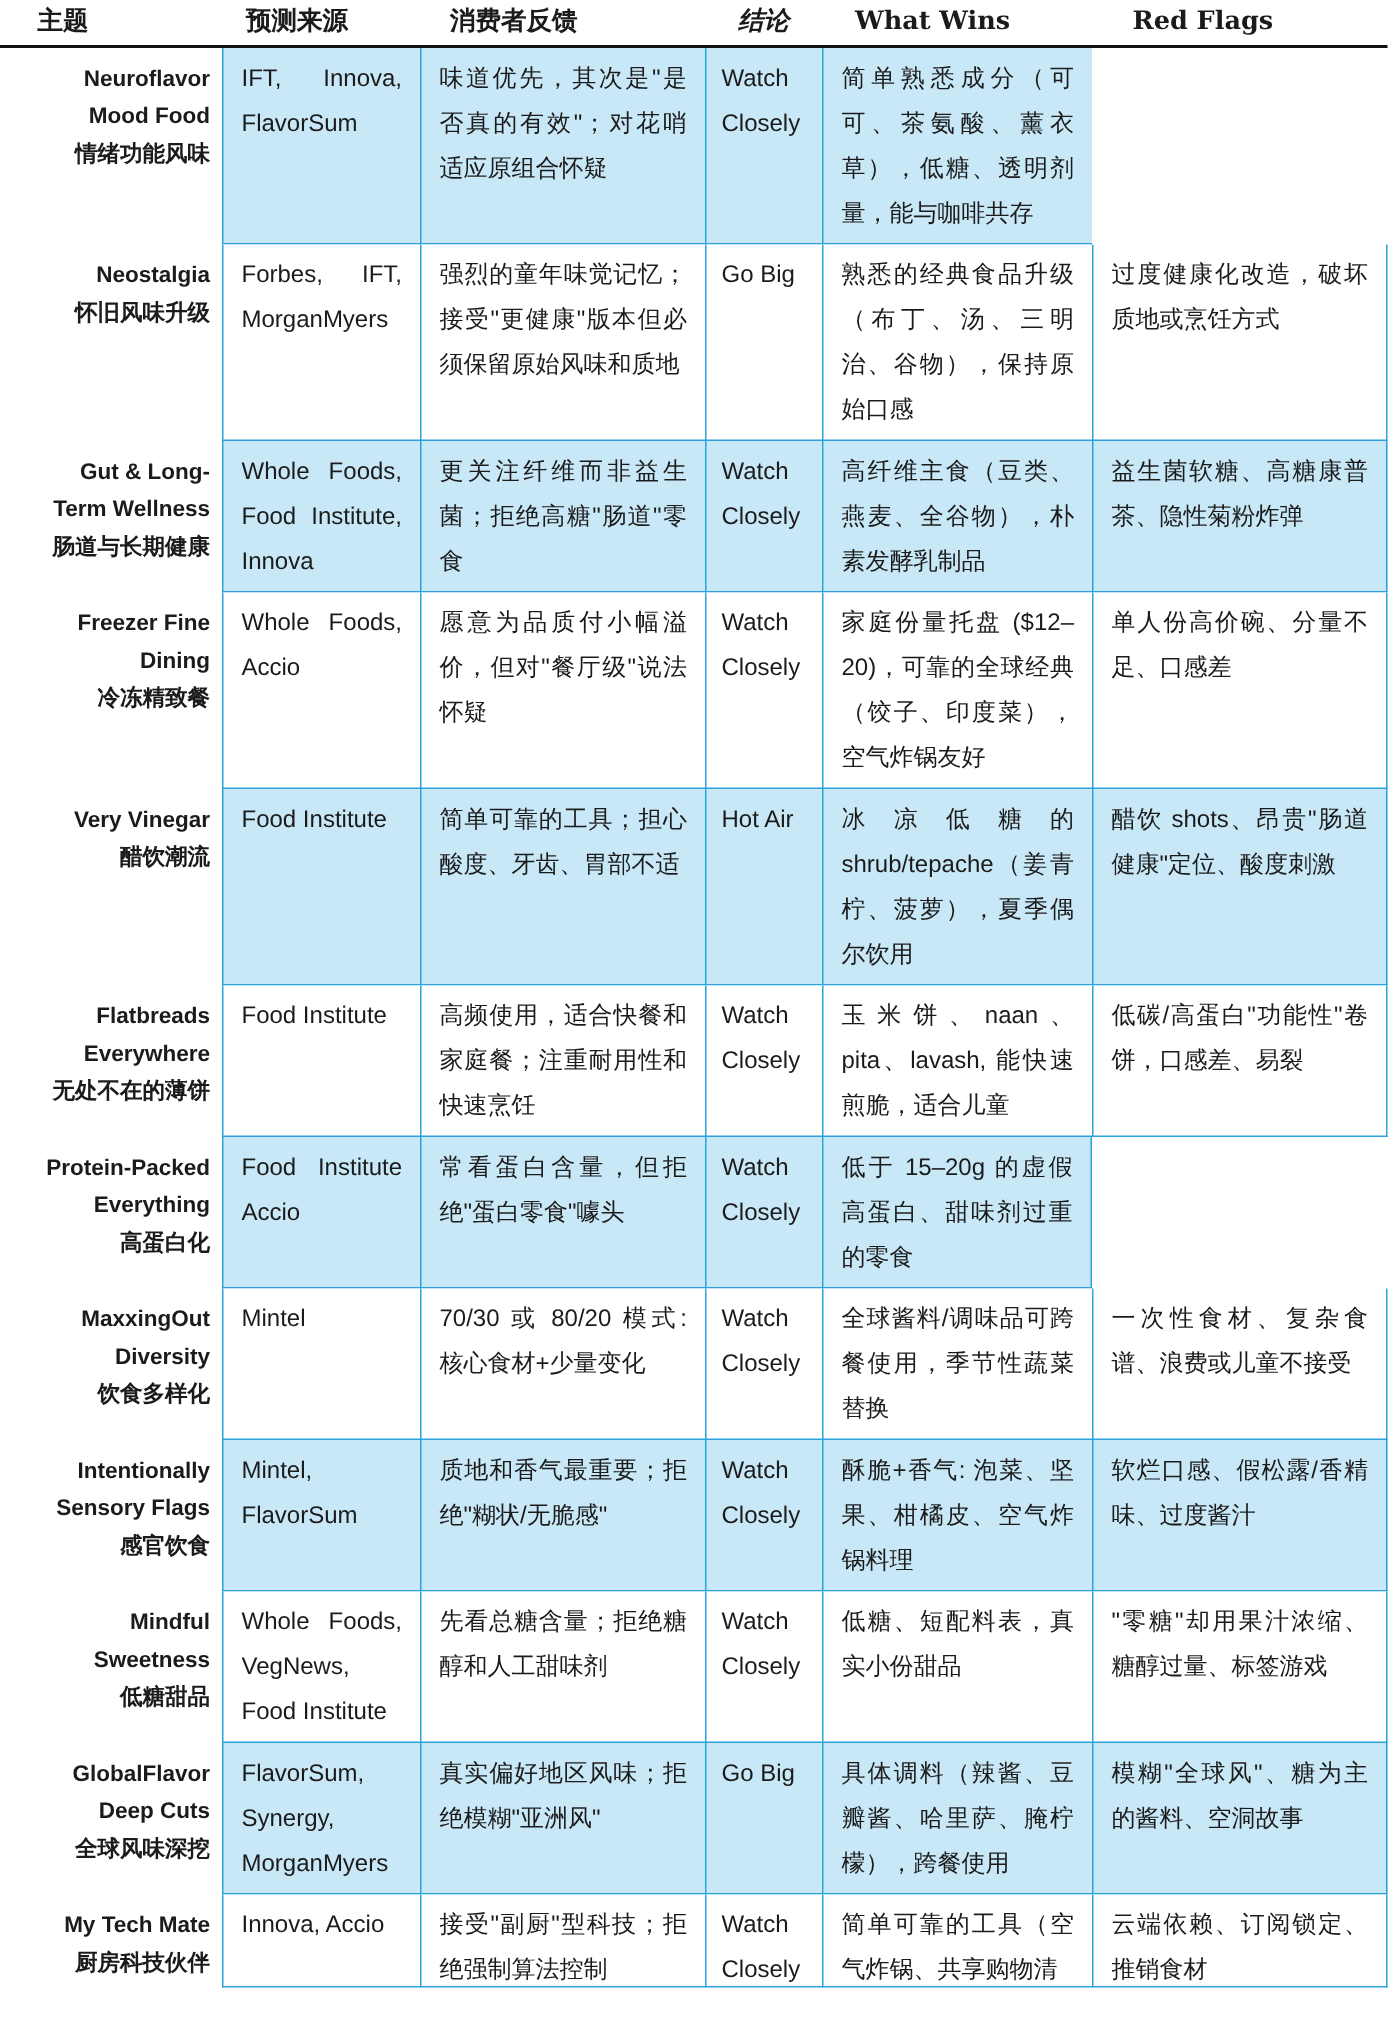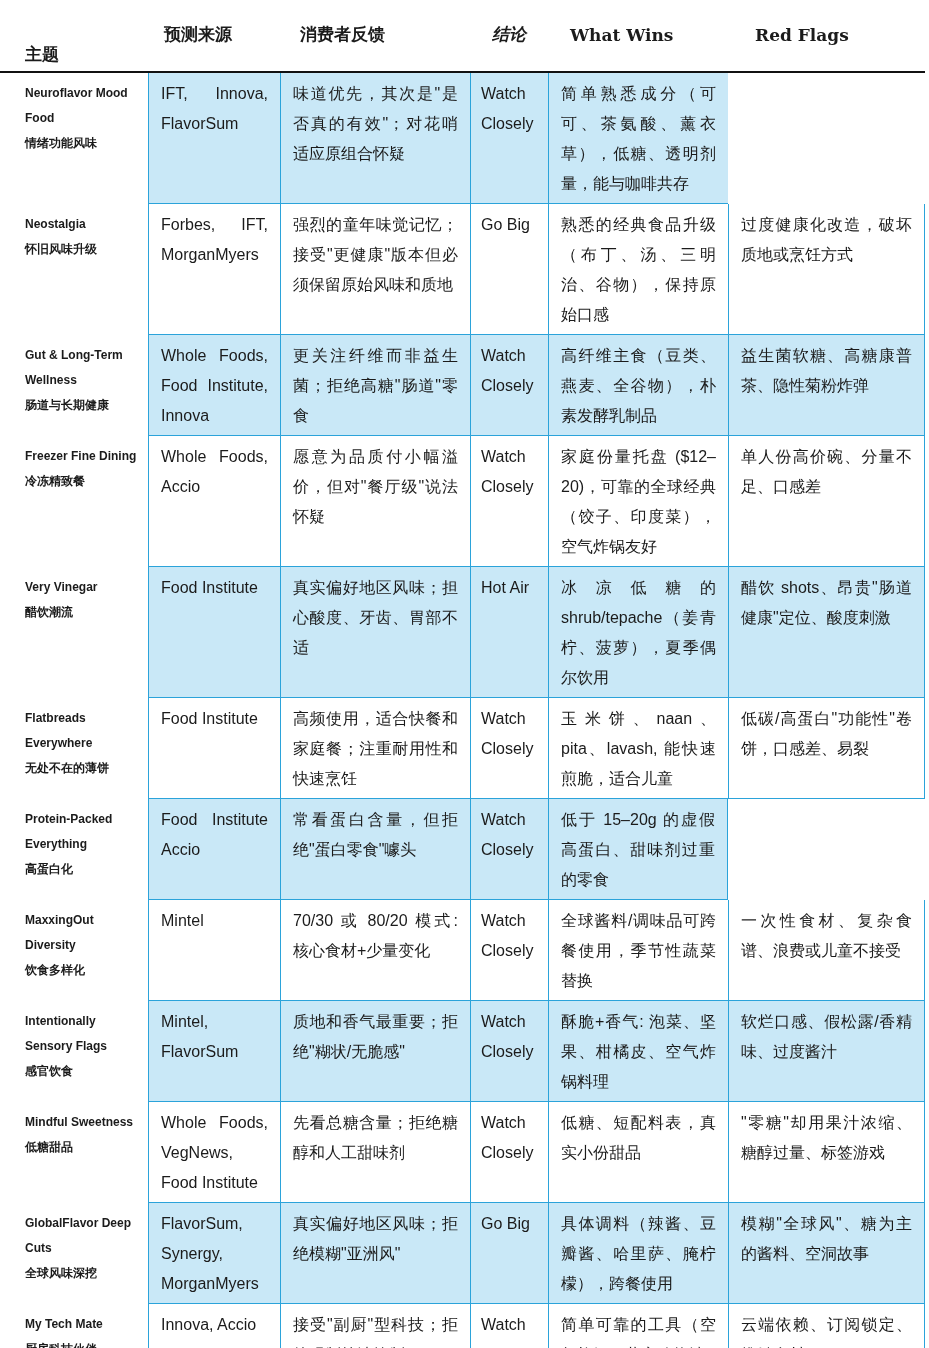--- a/index.html
+++ b/index.html
@@ -16,21 +16,21 @@
   .table{width:925px;}
   
   .header-row{
     display:grid;
     grid-template-columns:148px 132px 190px 78px 180px 197px;
     align-items:center;
     padding:3px 0 5px 0;
     border-bottom:2.5px solid var(--rule);
   }
   .hcell{font-weight:bold;font-size:17px;line-height:22px;}
-  .hcell:nth-child(1){padding-left:25px;margin-top:41px;}
+  .hcell:nth-child(1){padding-left:25px;}
   .hcell:nth-child(2){padding-left:16px;}
   .hcell:nth-child(3){padding-left:20px;}
   .hcell:nth-child(4){text-align:center;font-style:italic;}
   .hcell:nth-child(5){padding-left:22px;}
   .hcell:nth-child(6){padding-left:27px;}
   .hcell.serif{font-family:"DejaVu Serif","Liberation Serif",serif;font-size:17px;}
   
   .row{
     display:grid;
     grid-template-columns:148px 132px 190px 78px 180px 197px;
@@ -40,22 +40,22 @@
     padding:6px 12px 4px 12px;
     text-align:justify;
     border-left:1.5px solid var(--border);
     border-bottom:1.5px solid var(--border);
     background:#ffffff;
   }
   .cell.red-flags{border-right:1.5px solid var(--border);}
   .cell.theme{
     border:none;background:#ffffff !important;
     padding:8px 8px 4px 25px;
-    font-weight:bold;font-size:12px;line-height:25px;
-    text-align:left;
+    font-weight:bold;font-size:15px;line-height:25px;
+    text-align:right;
   }
   .cell.conclusion{padding:6px 8px 4px 10px;text-align:left;}
   .row.shaded .cell:not(.theme){background:var(--shade);}
   .row.clipped{height:62px;}
   .row.clipped .cell{overflow:hidden;}
 </style>
 </head>
 <body>
 
 <div class="table">
@@ -114,21 +114,21 @@
     <div class="cell what-wins">家庭份量托盘 ($12–20)，可靠的全球经典（饺子、印度菜），空气炸锅友好</div>
     <div class="cell red-flags">单人份高价碗、分量不足、口感差</div>
   </div>
 
   <div class="row shaded">
     <div class="cell theme">
       <div>Very Vinegar</div>
       <div>醋饮潮流</div>
     </div>
     <div class="cell sources">Food Institute</div>
-    <div class="cell feedback">真实偏好地区风味；担心酸度、牙齿、胃部不适</div>
+    <div class="cell feedback">简单可靠的工具；担心酸度、牙齿、胃部不适</div>
     <div class="cell conclusion">Hot Air</div>
     <div class="cell what-wins">冰凉低糖的 shrub/tepache（姜青柠、菠萝），夏季偶尔饮用</div>
     <div class="cell red-flags">醋饮 shots、昂贵"肠道健康"定位、酸度刺激</div>
   </div>
 
   <div class="row">
     <div class="cell theme">
       <div>Flatbreads Everywhere</div>
       <div>无处不在的薄饼</div>
     </div>

